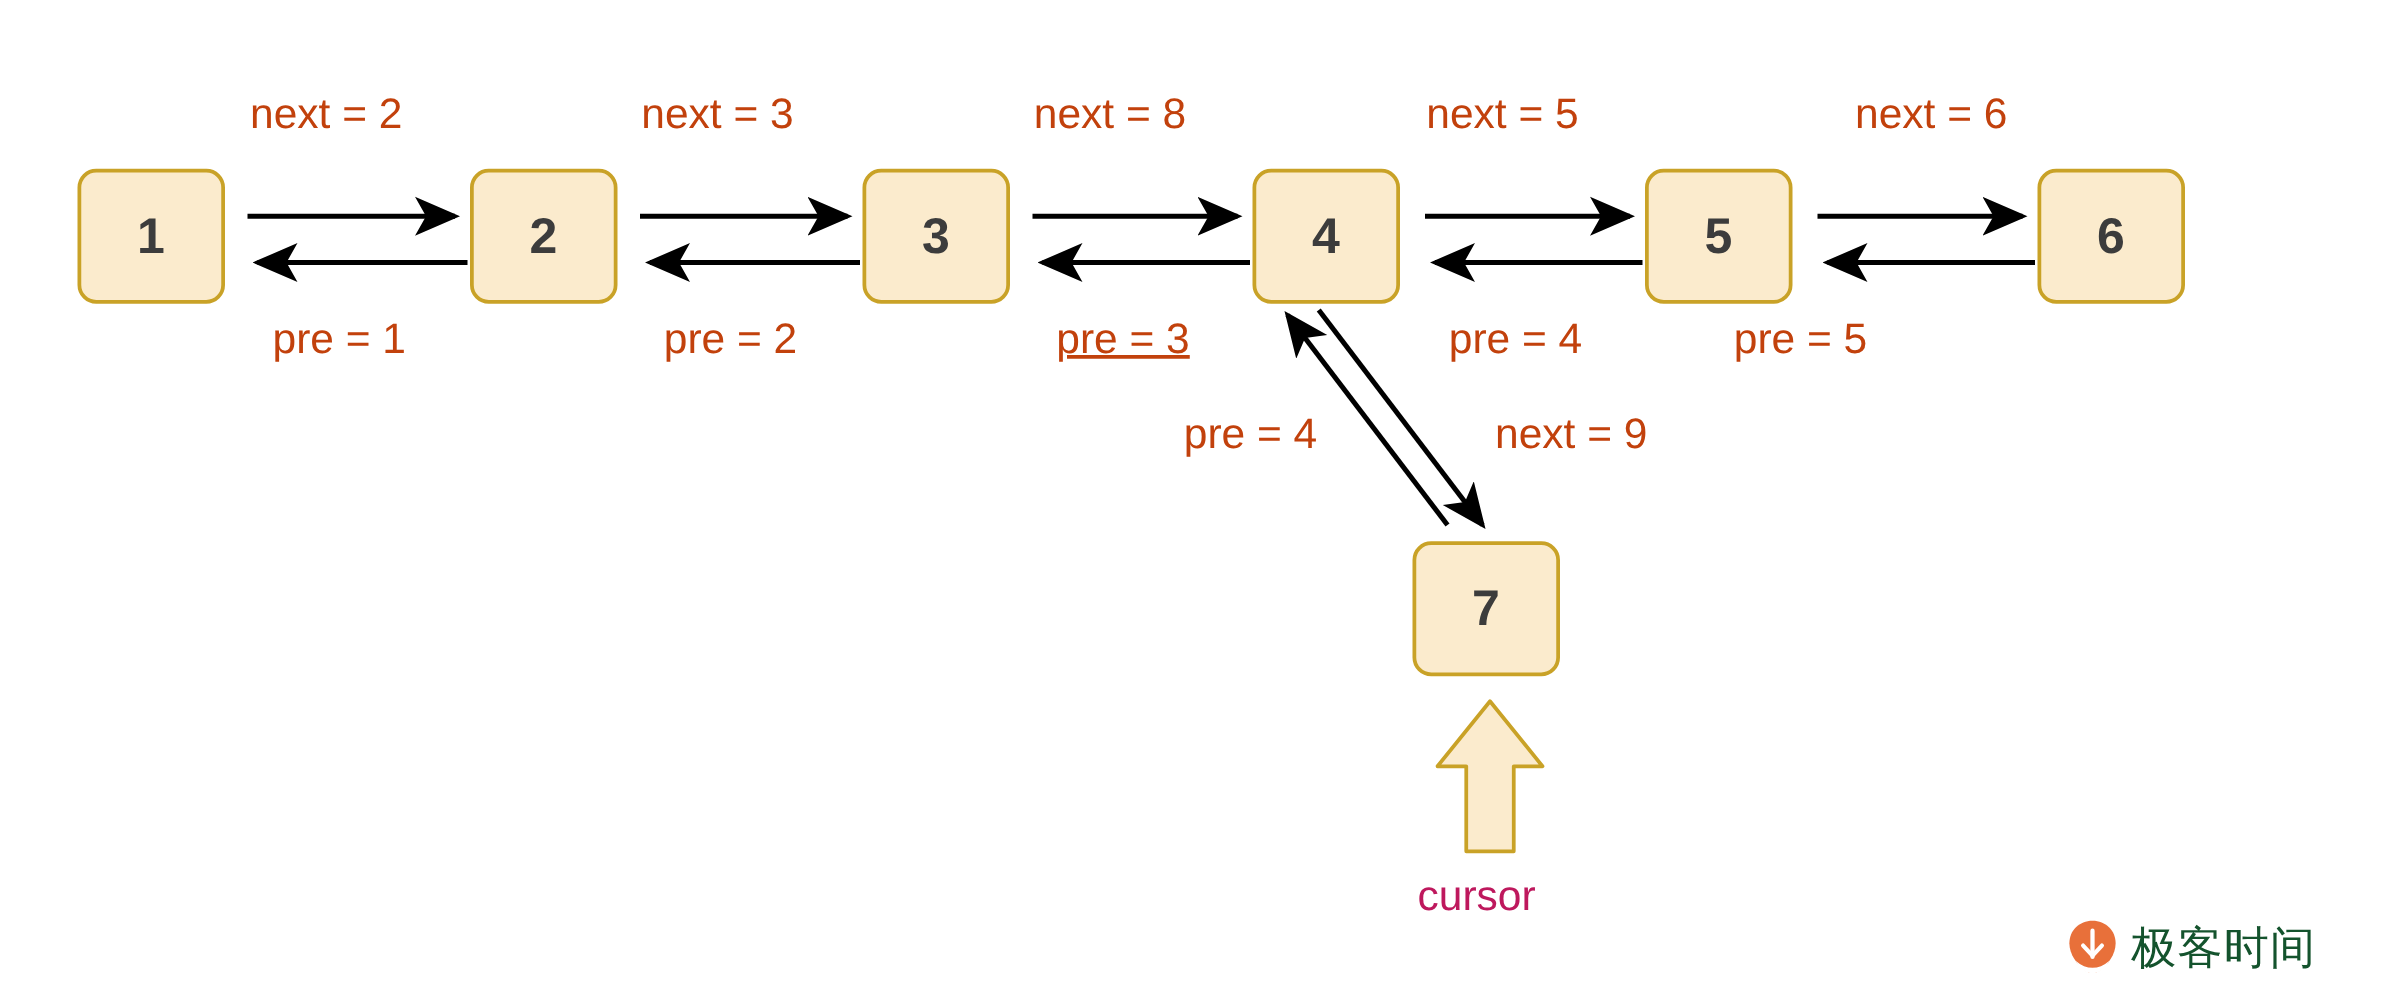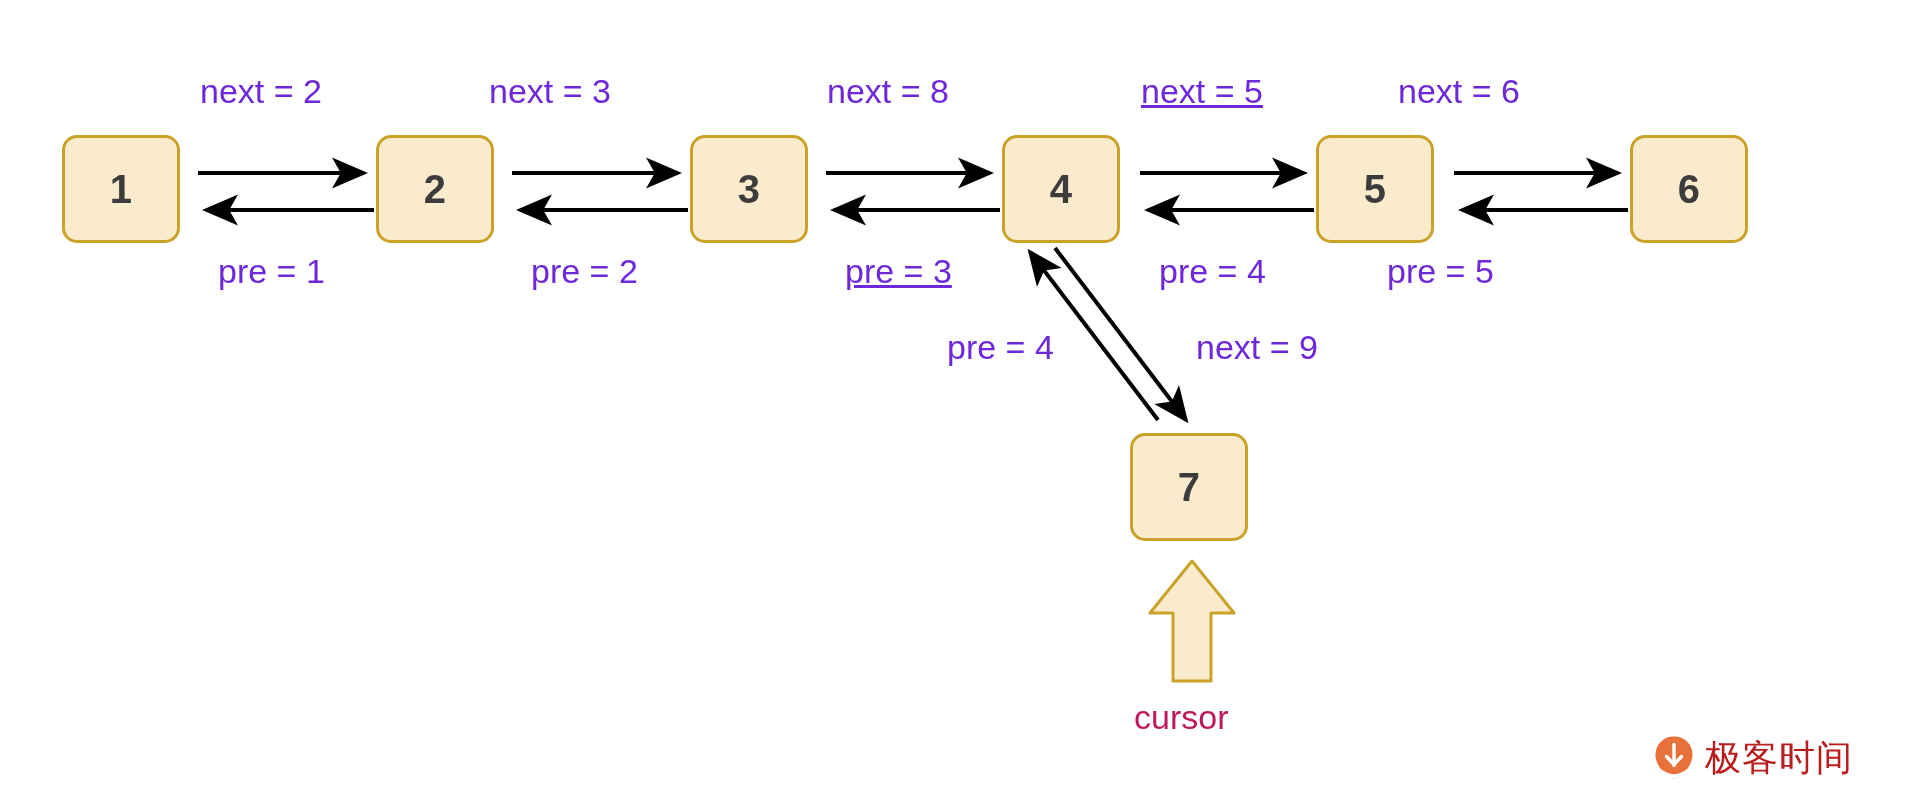--- a/index.html
+++ b/index.html
@@ -30,21 +30,21 @@
     justify-content: center;
     font-size: 40px;
     font-weight: bold;
     color: #3C3C3C;
     font-family: "Liberation Sans", sans-serif;
     letter-spacing: 0.5px;
   }
   .edge-label {
     position: absolute;
     font-size: 34px;
-    color: #6d28d9;
+    color: #c2410c;
     font-family: "Liberation Sans", sans-serif;
     white-space: nowrap;
     line-height: 1;
   }
   .svg-layer {
     position: absolute;
     left: 0;
     top: 0;
     width: 1920px;
     height: 802px;
@@ -66,21 +66,21 @@
     align-items: center;
     gap: 10px;
   }
   .logo-mark {
     width: 42px;
     height: 46px;
     flex: 0 0 auto;
   }
   .logo-text {
     font-size: 36px;
-    color: #b91c1c;
+    color: #14532d;
     font-family: "Liberation Sans", sans-serif;
     letter-spacing: 1px;
     line-height: 1;
   }
 </style>
 </head>
 <body>
 
 <div id="canvas">
 
@@ -146,27 +146,27 @@
     </div>
   <div class="node" style="left:1630px;top:135px;">
       <span>6</span>
     </div>
   <div class="node" style="left:1130px;top:433px;">
       <span>7</span>
     </div>
 
   <div class="edge-label" style="left:200px;  top:74px;">next = 2</div>
   <div class="edge-label" style="left:218px;  top:254px;">pre = 1</div>
-  <div class="edge-label" style="left:489px;  top:74px;">next = 3</div>
+  <div class="edge-label" style="left:513px;  top:74px;">next = 3</div>
   <div class="edge-label" style="left:531px;  top:254px;">pre = 2</div>
   <div class="edge-label" style="left:827px;  top:74px;">next = 8</div>
   <div class="edge-label" style="left:845px;  top:254px;text-decoration:underline;">pre = 3</div>
-  <div class="edge-label" style="left:1141px; top:74px;text-decoration:underline;">next = 5</div>
+  <div class="edge-label" style="left:1141px; top:74px;">next = 5</div>
   <div class="edge-label" style="left:1159px; top:254px;">pre = 4</div>
-  <div class="edge-label" style="left:1398px; top:74px;text-align:right;">next = 6</div>
+  <div class="edge-label" style="left:1484px; top:74px;text-align:right;">next = 6</div>
   <div class="edge-label" style="left:1387px; top:254px;">pre = 5</div>
   <div class="edge-label" style="left:947px;  top:330px;">pre = 4</div>
   <div class="edge-label" style="left:1196px; top:330px;">next = 9</div>
 
   <div class="cursor-label" style="left:1134px; top:700px;">cursor</div>
 
   <div class="logo">
     <svg class="logo-mark" viewBox="0 0 42 46">
       <path d="M21,1.5 C10.5,1.5 2.5,9.2 2.5,19.6 C2.5,28.5 8.5,36.5 15.5,41.8 C18.3,43.9 23.7,43.9 26.5,41.8 C33.5,36.5 39.5,28.5 39.5,19.6 C39.5,9.2 31.5,1.5 21,1.5 Z" fill="#E8703A"></path>
       <path d="M7.5,33.5 C12,37.5 16.5,39.2 21,39.2 C25.5,39.2 30,37.5 34.5,33.5 C31,40 26.5,43.5 21,43.5 C15.5,43.5 11,40 7.5,33.5 Z" fill="#ffffff"></path>

